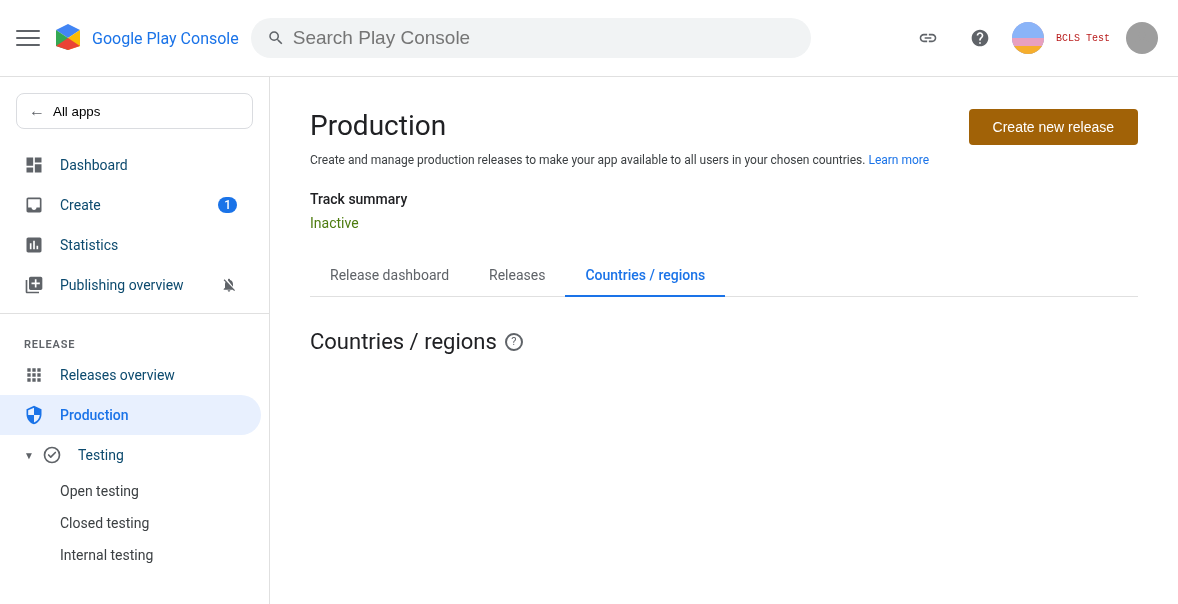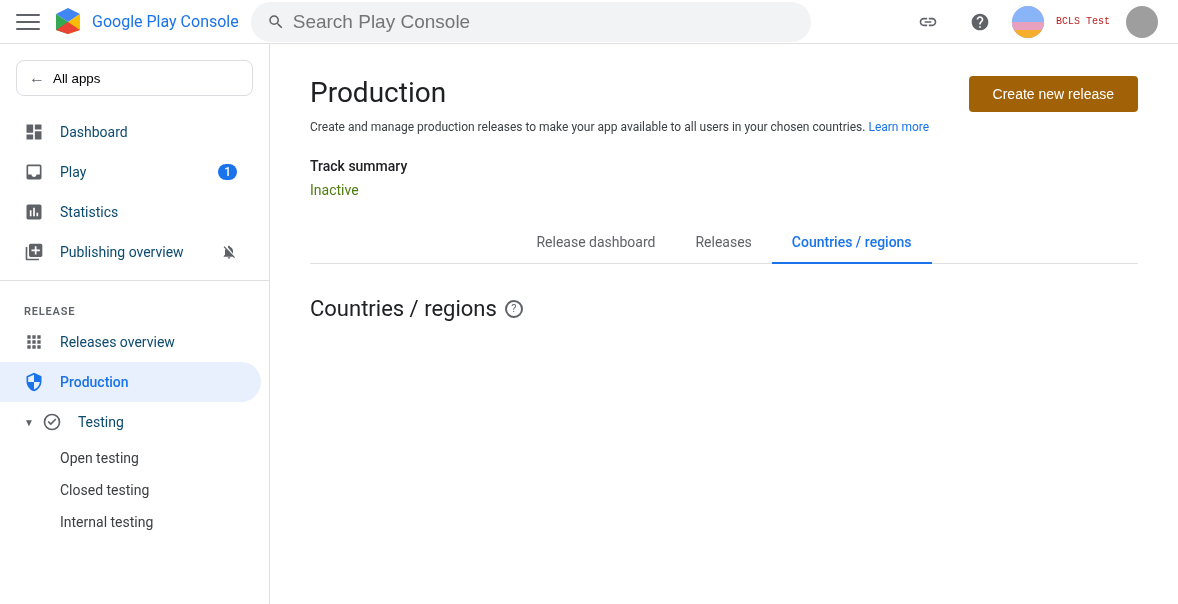--- a/index.html
+++ b/index.html
@@ -1,19 +1,19 @@
 <!DOCTYPE html>
 <html><head>
   <meta charset="utf-8">
   <style>
     * { box-sizing: border-box; margin: 0; padding: 0; }
     body { font-family: 'Google Sans', Roboto, Arial, sans-serif; font-size: 14px; color: #202124; background: #fff; display: flex; flex-direction: column; height: 604px; width: 1178px; overflow: hidden; }
 
     
-    .topbar { display: flex; align-items: center; height: 44px; padding: 0 16px; border-bottom: 1px solid #e0e0e0; gap: 12px; flex-shrink: 0; }
+    .topbar { display: flex; align-items: center; height: 77px; padding: 0 16px; border-bottom: 1px solid #e0e0e0; gap: 12px; flex-shrink: 0; }
     .topbar-menu-icon { width: 24px; height: 24px; display: flex; flex-direction: column; justify-content: center; gap: 5px; cursor: pointer; }
     .topbar-menu-icon span { display: block; height: 2px; background: #5f6368; border-radius: 1px; }
     .topbar-logo { display: flex; align-items: center; gap: 8px; text-decoration: none; }
     .logo-icon { width: 32px; height: 32px; }
     .logo-text { font-size: 16px; color: #5f6368; font-weight: 400; white-space: nowrap; }
     .logo-text span { color: #1a73e8; }
     .search-bar { flex: 1; max-width: 560px; display: flex; align-items: center; background: #f1f3f4; border-radius: 24px; padding: 0 16px; height: 40px; gap: 8px; }
     .search-icon { color: #5f6368; font-size: 18px; }
     .search-input { border: none; background: transparent; outline: none; font-size: 19px; color: #737373; width: 100%; }
     .topbar-right { display: flex; align-items: center; gap: 12px; margin-left: auto; }
@@ -43,21 +43,21 @@
 
     
     .main { flex: 1; overflow-y: auto; padding: 32px 40px; }
     .page-header { display: flex; align-items: flex-start; justify-content: space-between; margin-bottom: 8px; }
     .page-title { font-size: 28px; font-weight: 400; color: #202124; }
     .create-btn { background: #a16207; color: #fff; border: none; border-radius: 4px; padding: 10px 24px; font-size: 14px; font-weight: 500; cursor: pointer; white-space: nowrap; }
     .page-desc { font-size: 12px; color: #3c4043; margin-bottom: 24px; }
     .page-desc a { color: #1a73e8; text-decoration: none; }
     .track-summary { font-size: 14px; font-weight: 500; color: #202124; margin-bottom: 8px; }
     .track-status { font-size: 14px; color: #4d7c0f; margin-bottom: 24px; }
-    .tabs { display: flex; gap: 0; border-bottom: 1px solid #e0e0e0; margin-bottom: 32px; justify-content: center; }
+    .tabs { display: flex; gap: 0; border-bottom: 1px solid #e0e0e0; margin-bottom: 32px; }
     .tab { padding: 12px 20px; font-size: 14px; color: #5f6368; cursor: pointer; border-bottom: 2px solid transparent; margin-bottom: -1px; }
     .tab.active { color: #1a73e8; border-bottom: 2px solid #1a73e8; font-weight: 500; }
     .section-title-row { display: flex; align-items: center; gap: 8px; margin-bottom: 48px; }
     .section-title { font-size: 22px; font-weight: 400; color: #202124; }
     .help-icon { width: 18px; height: 18px; border-radius: 50%; border: 2px solid #5f6368; display: flex; align-items: center; justify-content: center; font-size: 11px; color: #5f6368; cursor: pointer; }
     .empty-state { display: flex; flex-direction: column; align-items: center; justify-content: center; padding: 40px 20px; gap: 16px; }
     .empty-text { font-size: 14px; color: #3c4043; text-align: center; }
     .empty-actions { display: flex; gap: 16px; align-items: center; }
     .empty-link { color: #1a73e8; text-decoration: none; font-size: 14px; cursor: pointer; }
     .empty-learn { color: #3c4043; font-size: 14px; cursor: pointer; }
@@ -138,21 +138,21 @@
       </span>
       <span class="nav-label">Dashboard</span>
     </div>
 
     <div class="nav-item">
       <span class="nav-icon">
         <svg width="20" height="20" viewBox="0 0 24 24">
             <path d="M19 3H4.99C3.89 3 3 3.9 3 5L3.01 19c0 1.1.89 2 1.99 2H19c1.1 0 2-.9 2-2V5c0-1.1-.9-2-2-2zm0 12h-4c0 1.66-1.34 3-3 3s-3-1.34-3-3H4.99V5H19v10z" fill="#5f6368"></path>
           </svg>
       </span>
-      <span class="nav-label">Play</span>
+      <span class="nav-label">Create</span>
       <span class="nav-badge">1</span>
     </div>
 
     <div class="nav-item">
       <span class="nav-icon">
         <svg width="20" height="20" viewBox="0 0 24 24">
             <path d="M19 3H5c-1.1 0-2 .9-2 2v14c0 1.1.9 2 2 2h14c1.1 0 2-.9 2-2V5c0-1.1-.9-2-2-2zM9 17H7v-7h2v7zm4 0h-2V7h2v10zm4 0h-2v-4h2v4z" fill="#5f6368"></path>
           </svg>
       </span>
       <span class="nav-label">Statistics</span>

